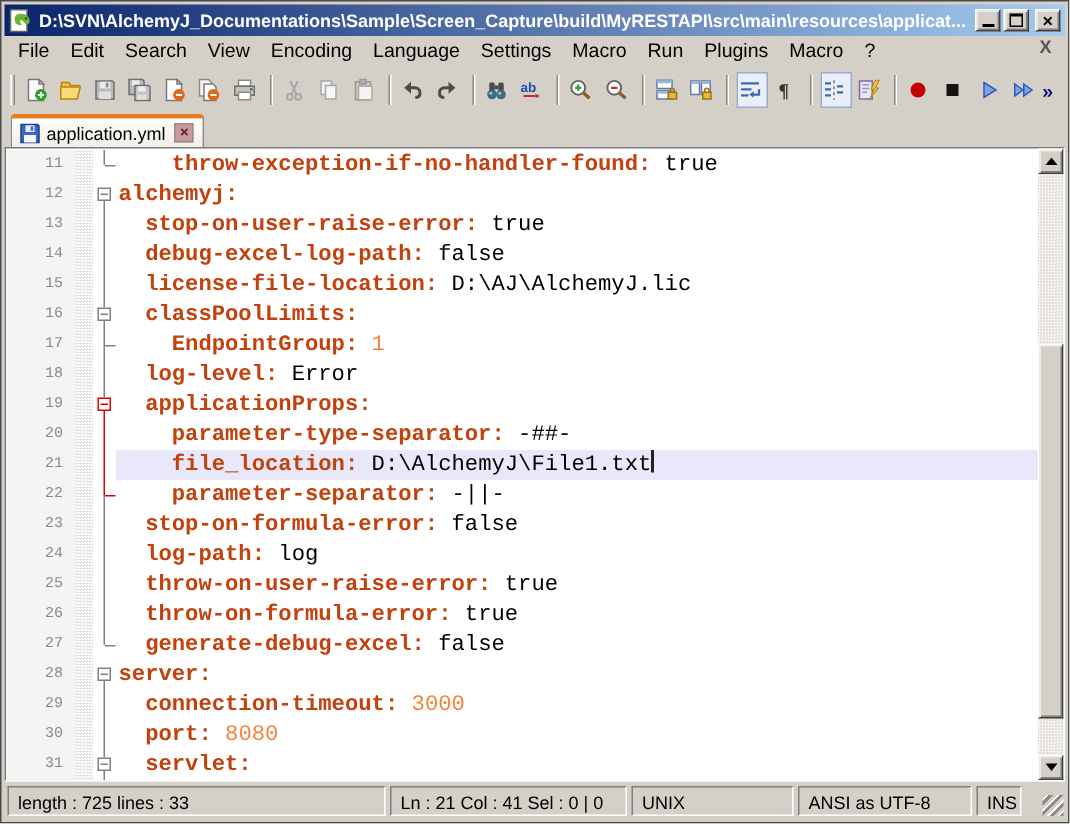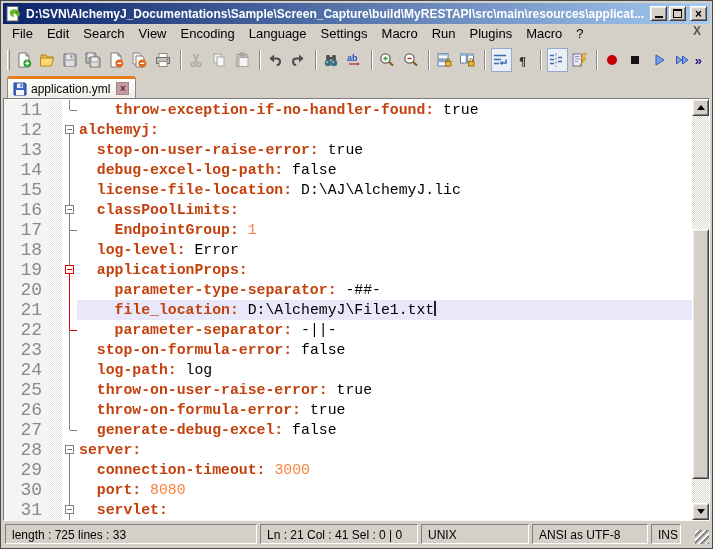--- a/index.html
+++ b/index.html
@@ -80,21 +80,21 @@
   
   .editor-wrap{
     flex:1 1 auto;display:flex;
     border:1px solid;border-color:#7a7a7a #fbfbfb #fbfbfb #7a7a7a;
     background:#fff;overflow:hidden;position:relative;
   }
   .editor{flex:1 1 auto;overflow:hidden;padding-top:1px;}
   .row{display:flex;height:20px;}
   .num{
     width:46px;flex:0 0 46px;background:#f4f4f4;
-    font-family:"Liberation Mono", monospace;font-size:18px;line-height:20px;
+    font-family:"Liberation Mono", monospace;font-size:10px;line-height:20px;
     color:#8a8a8a;text-align:right;padding-right:8px;
   }
   .bm{
     width:12px;flex:0 0 12px;
     background:#efefef;
     background-image:repeating-conic-gradient(#ffffff 0% 25%, #e4e4e4 0% 50%);
     background-size:2px 2px;
   }
   .fold{width:15px;flex:0 0 15px;position:relative;background:#fff;}
   .fs{position:absolute;}

